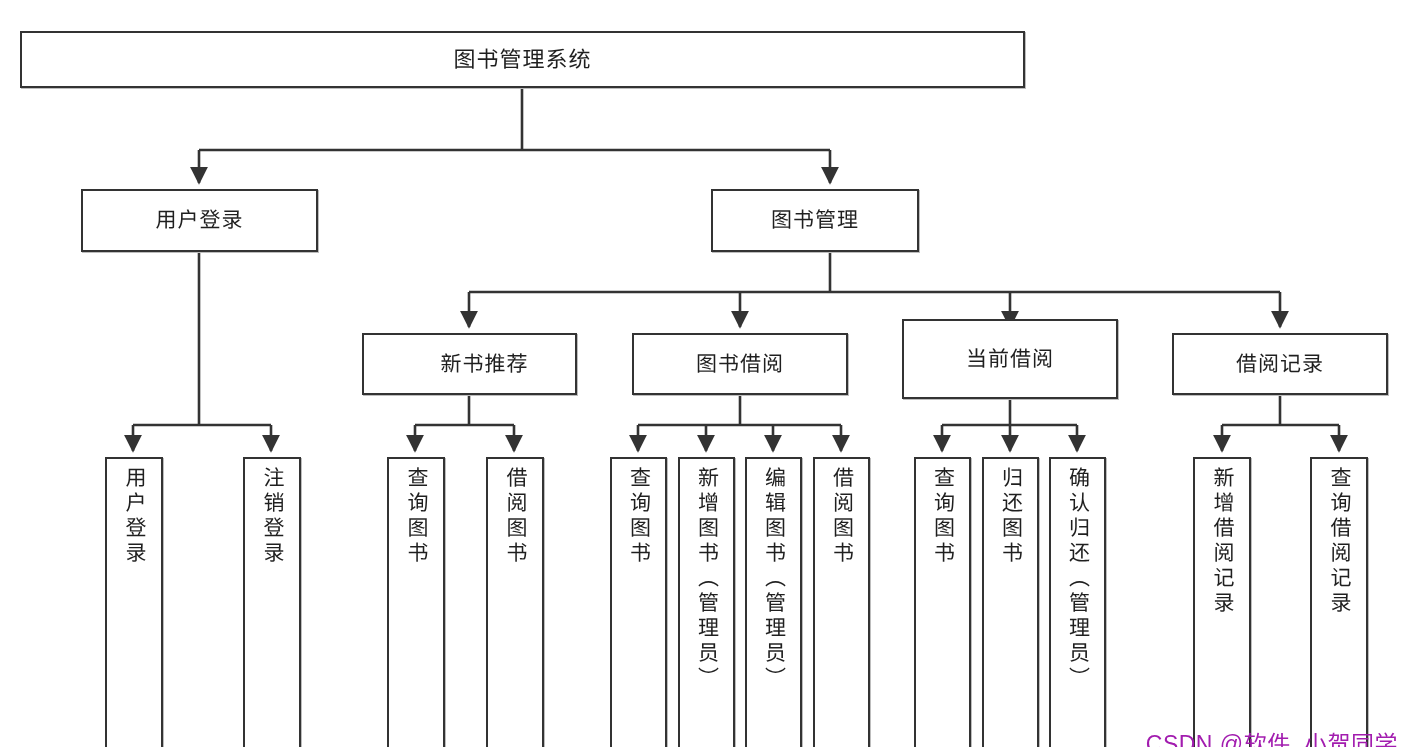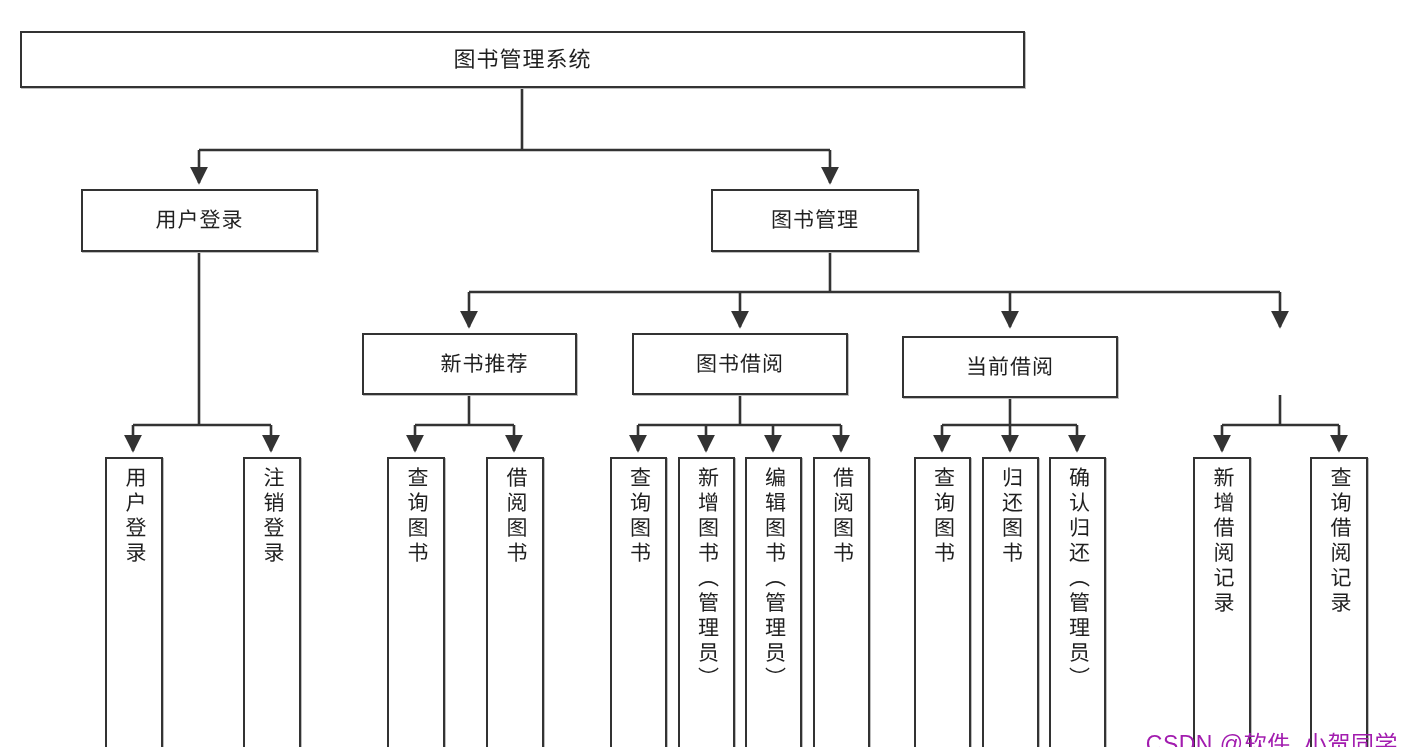--- a/index.html
+++ b/index.html
@@ -154,24 +154,27 @@
   </div>
 
   <div class="node level-2" style="left:362px; top:313px; width:215px; height:62px;padding-left:30px;">
     <span class="node-label">新书推荐</span>
   </div>
 
   <div class="node level-2" style="left:632px; top:313px; width:216px; height:62px;">
     <span class="node-label">图书借阅</span>
   </div>
 
-  <div class="node level-2" style="left:902px; top:316px; width:216px; height:62px;align-items:center;">
+  <div class="node level-2" style="left:902px; top:299px; width:216px; height:80px;align-items:center;">
     <span class="node-label">当前借阅</span>
   </div>
 
+  <div class="node level-2" style="left:1172px; top:313px; width:216px; height:62px;">
+    <span class="node-label">借阅记录</span>
+  </div>
 
   <div class="node leaf" style="left:105px; top:437px; width:58px; height:298px;">
     <span class="node-label">用户登录</span>
   </div>
 
   <div class="node leaf" style="left:243px; top:437px; width:58px; height:298px;">
     <span class="node-label">注销登录</span>
   </div>
 
   <div class="node leaf" style="left:387px; top:437px; width:58px; height:298px;">

